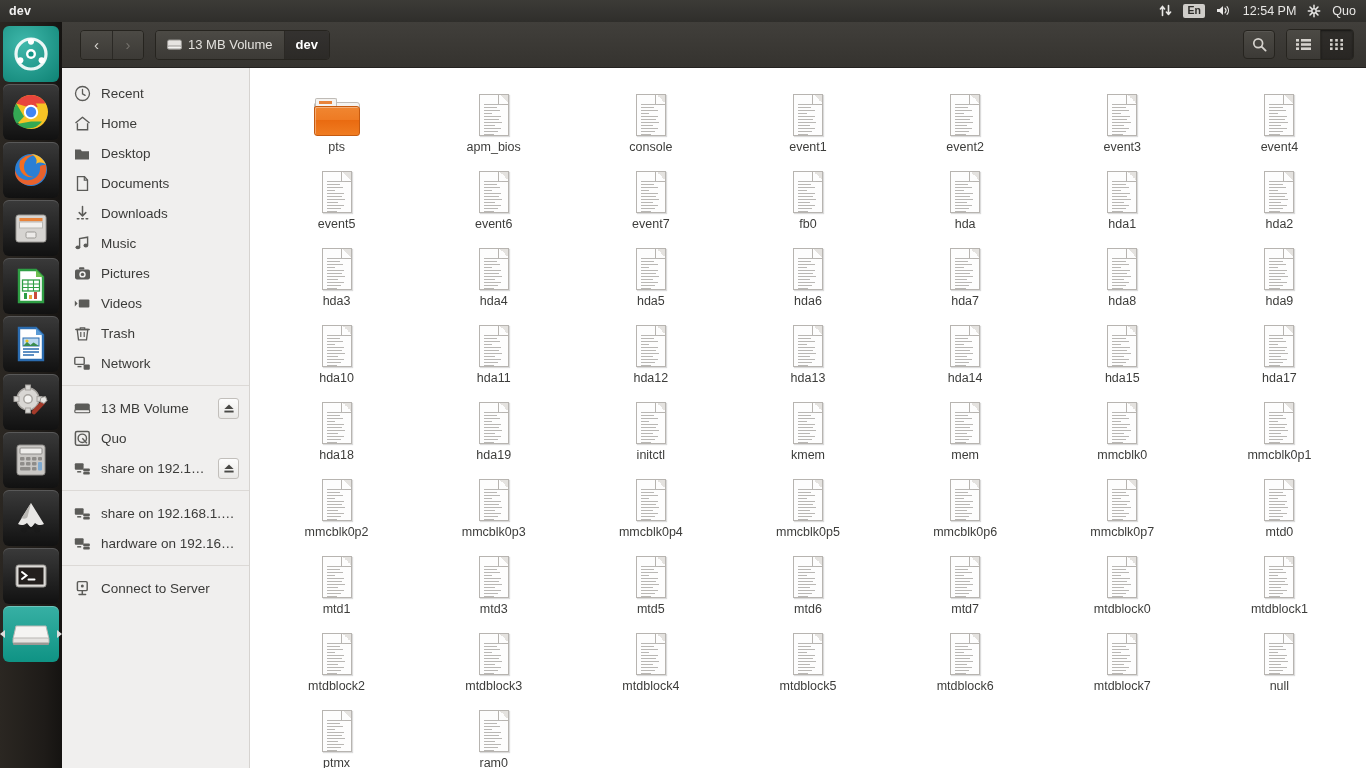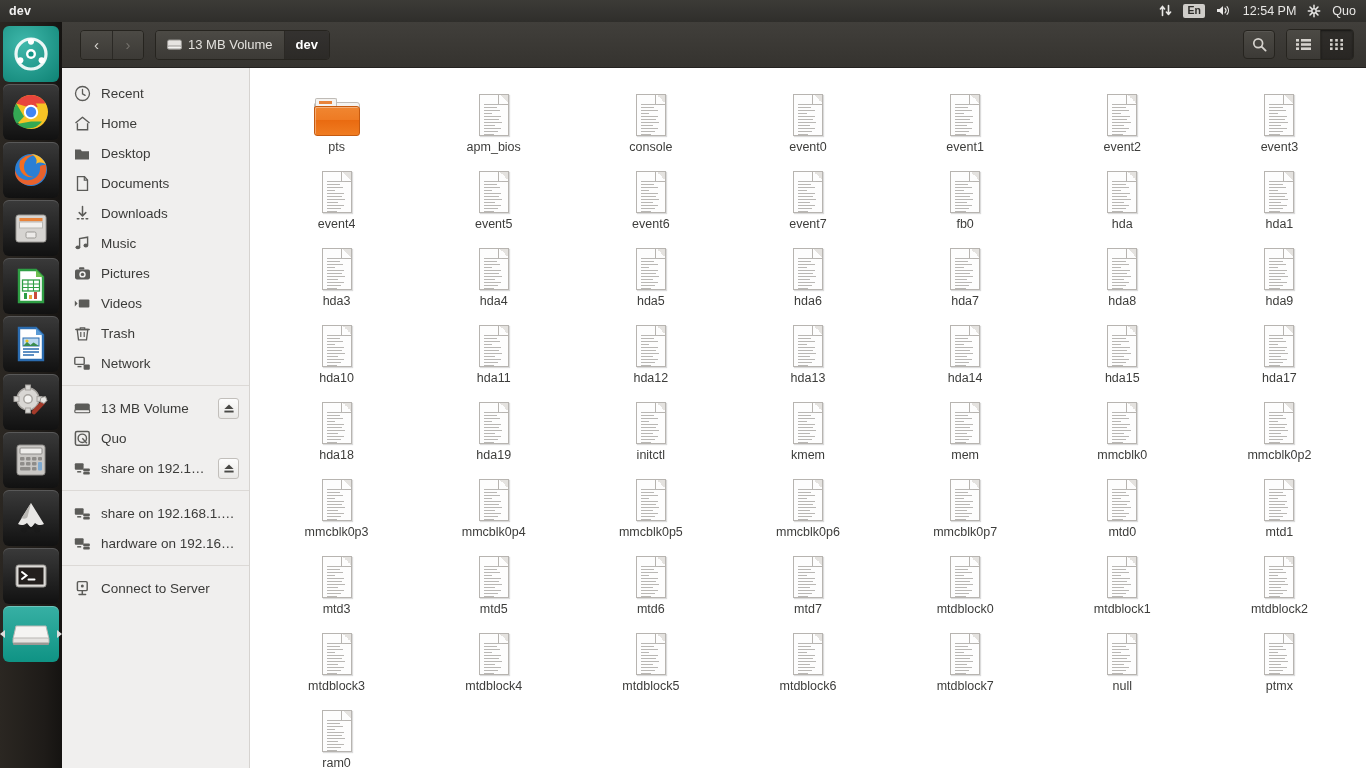--- a/index.html
+++ b/index.html
@@ -627,43 +627,20 @@
                     <span style="width:80%"></span>
                     <span style="width:96%"></span>
                     <span style="width:62%"></span>
                     <span style="width:90%"></span>
                     <span style="width:74%"></span>
                     <span style="width:55%"></span>
                   </div>
                 </div>
               </div>
             </div>
-            <div class="cell-name">event0</div>
-          </div>
-          <div class="cell">
-            <div class="cell-ico">
-              <div class="doc" style="width:30px;height:42px">
-                <div class="page" style="width:30px;height:42px">
-                  <div class="fold"></div>
-                  <div class="lines">
-                    <span style="width:95%"></span>
-                    <span style="width:70%"></span>
-                    <span style="width:88%"></span>
-                    <span style="width:45%"></span>
-                    <span style="width:92%"></span>
-                    <span style="width:80%"></span>
-                    <span style="width:96%"></span>
-                    <span style="width:62%"></span>
-                    <span style="width:90%"></span>
-                    <span style="width:74%"></span>
-                    <span style="width:55%"></span>
-                  </div>
-                </div>
-              </div>
-            </div>
             <div class="cell-name">event1</div>
           </div>
           <div class="cell">
             <div class="cell-ico">
               <div class="doc" style="width:30px;height:42px">
                 <div class="page" style="width:30px;height:42px">
                   <div class="fold"></div>
                   <div class="lines">
                     <span style="width:95%"></span>
                     <span style="width:70%"></span>
@@ -880,20 +857,43 @@
                     <span style="width:80%"></span>
                     <span style="width:96%"></span>
                     <span style="width:62%"></span>
                     <span style="width:90%"></span>
                     <span style="width:74%"></span>
                     <span style="width:55%"></span>
                   </div>
                 </div>
               </div>
             </div>
+            <div class="cell-name">hda2</div>
+          </div>
+          <div class="cell">
+            <div class="cell-ico">
+              <div class="doc" style="width:30px;height:42px">
+                <div class="page" style="width:30px;height:42px">
+                  <div class="fold"></div>
+                  <div class="lines">
+                    <span style="width:95%"></span>
+                    <span style="width:70%"></span>
+                    <span style="width:88%"></span>
+                    <span style="width:45%"></span>
+                    <span style="width:92%"></span>
+                    <span style="width:80%"></span>
+                    <span style="width:96%"></span>
+                    <span style="width:62%"></span>
+                    <span style="width:90%"></span>
+                    <span style="width:74%"></span>
+                    <span style="width:55%"></span>
+                  </div>
+                </div>
+              </div>
+            </div>
             <div class="cell-name">hda3</div>
           </div>
           <div class="cell">
             <div class="cell-ico">
               <div class="doc" style="width:30px;height:42px">
                 <div class="page" style="width:30px;height:42px">
                   <div class="fold"></div>
                   <div class="lines">
                     <span style="width:95%"></span>
                     <span style="width:70%"></span>
@@ -1318,20 +1318,43 @@
                     <span style="width:96%"></span>
                     <span style="width:62%"></span>
                     <span style="width:90%"></span>
                     <span style="width:74%"></span>
                     <span style="width:55%"></span>
                   </div>
                 </div>
               </div>
             </div>
             <div class="cell-name">mmcblk0</div>
+          </div>
+          <div class="cell">
+            <div class="cell-ico">
+              <div class="doc" style="width:30px;height:42px">
+                <div class="page" style="width:30px;height:42px">
+                  <div class="fold"></div>
+                  <div class="lines">
+                    <span style="width:95%"></span>
+                    <span style="width:70%"></span>
+                    <span style="width:88%"></span>
+                    <span style="width:45%"></span>
+                    <span style="width:92%"></span>
+                    <span style="width:80%"></span>
+                    <span style="width:96%"></span>
+                    <span style="width:62%"></span>
+                    <span style="width:90%"></span>
+                    <span style="width:74%"></span>
+                    <span style="width:55%"></span>
+                  </div>
+                </div>
+              </div>
+            </div>
+            <div class="cell-name">mmcblk0p1</div>
           </div>
           <div class="cell">
             <div class="cell-ico">
               <div class="doc" style="width:30px;height:42px">
                 <div class="page" style="width:30px;height:42px">
                   <div class="fold"></div>
                   <div class="lines">
                     <span style="width:95%"></span>
                     <span style="width:70%"></span>
                     <span style="width:88%"></span>

